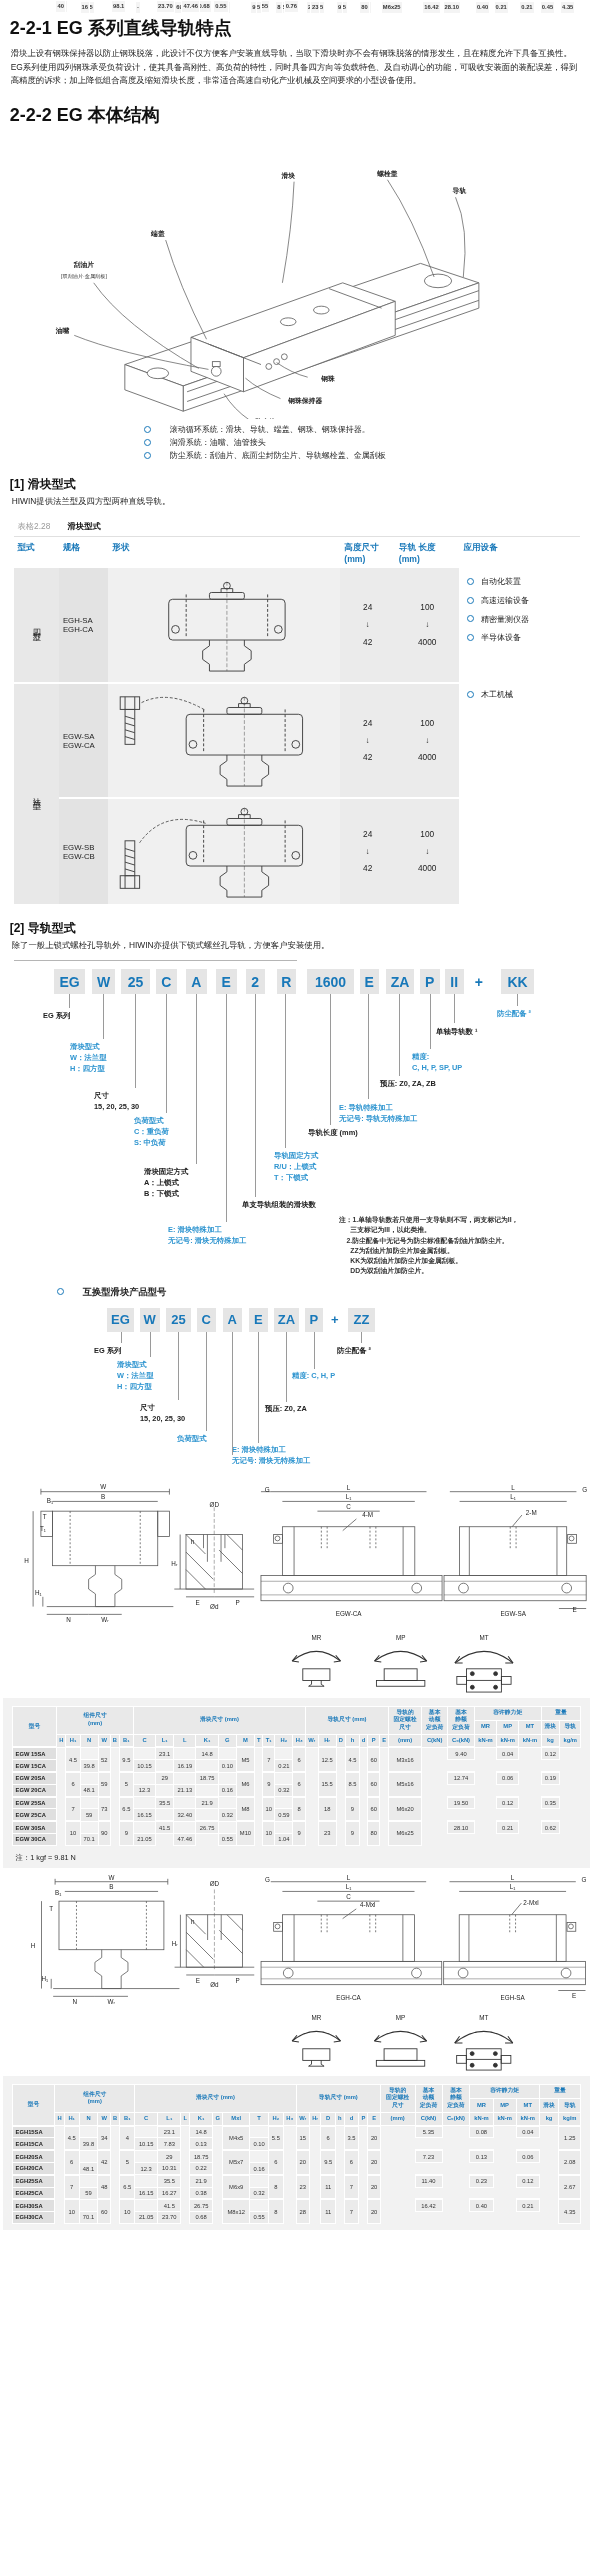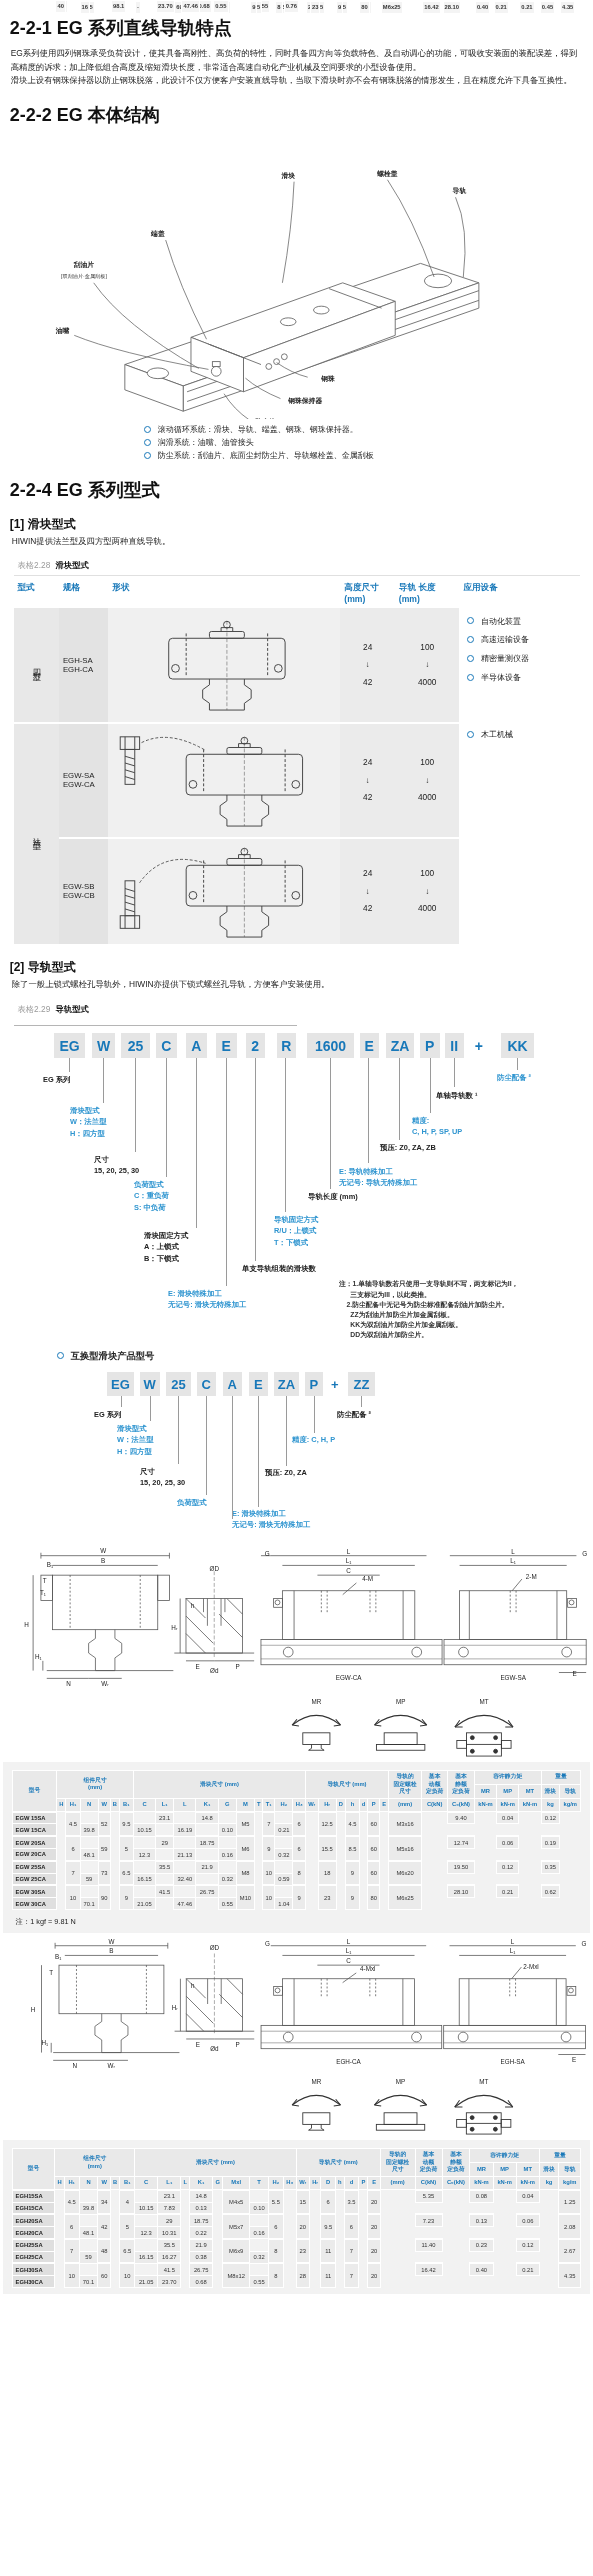--- a/index.html
+++ b/index.html
@@ -3,25 +3,25 @@
 <meta charset="utf-8">
 <style>
   html,body{margin:0;padding:0;background:#fff;}
   body{width:593px;font-family:"Liberation Sans","DejaVu Sans",sans-serif;color:#222;}
   .page{width:593px;height:2576px;overflow:hidden;position:relative;background:#fff;}
   .h1{font-size:18px;font-weight:bold;margin:15.6px 0 7.8px 9.7px;color:#111;}
   .para{font-size:8.4px;line-height:1.6;margin:0 15.6px 0 10.7px;text-align:justify;color:#222;}
   .subhead{font-size:12px;font-weight:bold;margin:13.6px 0 2.9px 9.7px;color:#111;}
   .subtext{font-size:8.4px;margin:0 0 1.9px 11.7px;color:#222;}
   .caption{margin:13.6px 0 3.9px 17.5px;font-size:8.3px;}
-  .cap-no{color:#9a9a9a;margin-right:3px;}
+  .cap-no{color:#9a9a9a;margin-right:15px;}
   .cap-t{font-weight:bold;color:#111;}
   
   .blist{margin:3.9px 0 0 144px;}
-  .bi{display:flex;align-items:flex-start;font-size:8px;line-height:1.65;color:#222;}
+  .bi{display:flex;align-items:flex-start;font-size:8px;line-height:1.65;color:#222;gap:12px;}
   .odot{flex:0 0 auto;width:4.9px;height:4.9px;border:1.6px solid #1878b9;border-radius:50%;margin:2.9px 6.8px 0 0;background:#fff;}
   
   .t228{border-collapse:collapse;margin:0 13.6px;width:566px;table-layout:fixed;}
   .t228 th{color:#1878b9;font-size:8.6px;font-weight:bold;text-align:left;vertical-align:top;padding:5.8px 1.9px 3.9px 3.9px;border-top:1px solid #e0e0e0;white-space:pre-line;}
   .t228 td{font-size:8px;text-align:center;vertical-align:middle;padding:1.9px;background:#ebebeb;border-bottom:2.9px solid #fff;}
   .t228 td.spec{background:#e3e3e3;font-size:7.8px;white-space:pre-line;text-align:left;padding-left:3.9px;}
   .t228 td.shape{background:#f0f0f0;}
   .t228 td.rot{background:#e8e8e8;}
   .t228 td.apps{background:#fff;vertical-align:top;text-align:left;padding:7.8px 0 0 7.8px;margin-left:48px;}
   .rotlbl{writing-mode:vertical-rl;text-orientation:upright;font-size:8.3px;letter-spacing:1.9px;margin:auto;color:#222;}
@@ -58,22 +58,22 @@
   .dimt td.mcell{background:#dfdfdf;text-align:left;padding-left:2.9px;font-weight:bold;color:#222;}
   .dimt tr.gA td{border-top:2.9px solid #fff;}
   .tnote{font-size:7.3px;color:#222;margin:6.8px 0 0 3.9px;}
 </style>
 </head>
 <body>
 
 <div class="page">
 
   <div class="h1">2-2-1 EG 系列直线导轨特点</div>
+  <p class="para">滑块上设有钢珠保持器以防止钢珠脱落，此设计不仅方便客户安装直线导轨，当取下滑块时亦不会有钢珠脱落的情形发生，且在精度允许下具备互换性。</p>
   <p class="para">EG系列使用四列钢珠承受负荷设计，使其具备高刚性、高负荷的特性，同时具备四方向等负载特色、及自动调心的功能，可吸收安装面的装配误差，得到高精度的诉求；加上降低组合高度及缩短滑块长度，非常适合高速自动化产业机械及空间要求的小型设备使用。</p>
-  <p class="para">滑块上设有钢珠保持器以防止钢珠脱落，此设计不仅方便客户安装直线导轨，当取下滑块时亦不会有钢珠脱落的情形发生，且在精度允许下具备互换性。</p>
 
   <div class="h1">2-2-2 EG 本体结构</div>
 
   <svg class="draw" width="593" height="284" viewBox="0 0 609 292">
     <g fill="#fff" stroke="#666" stroke-width="0.9">
 
       <polygon points="128,236 432,132 492,152 188,258"></polygon>
       <polygon points="188,258 492,152 492,178 188,284"></polygon>
       <polygon points="128,236 188,258 188,284 128,262"></polygon>
       <line x1="192" y1="264" x2="492" y2="160" fill="none"></line>
@@ -125,21 +125,20 @@
     <div class="bi">
         <span class="odot"></span>
         <span>润滑系统：油嘴、油管接头</span>
       </div>
     <div class="bi">
         <span class="odot"></span>
         <span>防尘系统：刮油片、底面尘封防尘片、导轨螺栓盖、金属刮板</span>
       </div>
   </div>
 
-  <div class="h1">2-2-4 EG 系列型式</div>
   <div class="subhead">[1] 滑块型式</div>
   <div class="subtext">HIWIN提供法兰型及四方型两种直线导轨。</div>
 
   <div class="caption">
     <span class="cap-no">表格2.28</span>
     <span class="cap-t">滑块型式</span>
   </div>
 
   <svg width="0" height="0" style="position:absolute">
     <defs>
@@ -300,24 +299,20 @@
               <div>4000</div>
             </div>
           </td>
       </tr>
     </tbody>
   </table>
 
   <div class="subhead">[2] 导轨型式</div>
   <div class="subtext">除了一般上锁式螺栓孔导轨外，HIWIN亦提供下锁式螺丝孔导轨，方便客户安装使用。</div>
 
-  <div class="caption">
-    <span class="cap-no">表格2.29</span>
-    <span class="cap-t">导轨型式</span>
-  </div>
   <hr class="hr-part">
 
   <div class="mdiag" id="mdiag1" style="height:314px">
     <div class="dl" style="left:43px;top:41px">EG 系列</div>
     <div class="dl b" style="left:70px;top:72px">滑块型式
 W：法兰型
 H：四方型</div>
     <div class="dl" style="left:94px;top:121px">尺寸
 15, 20, 25, 30</div>
     <div class="dl b" style="left:134px;top:146px">负荷型式

